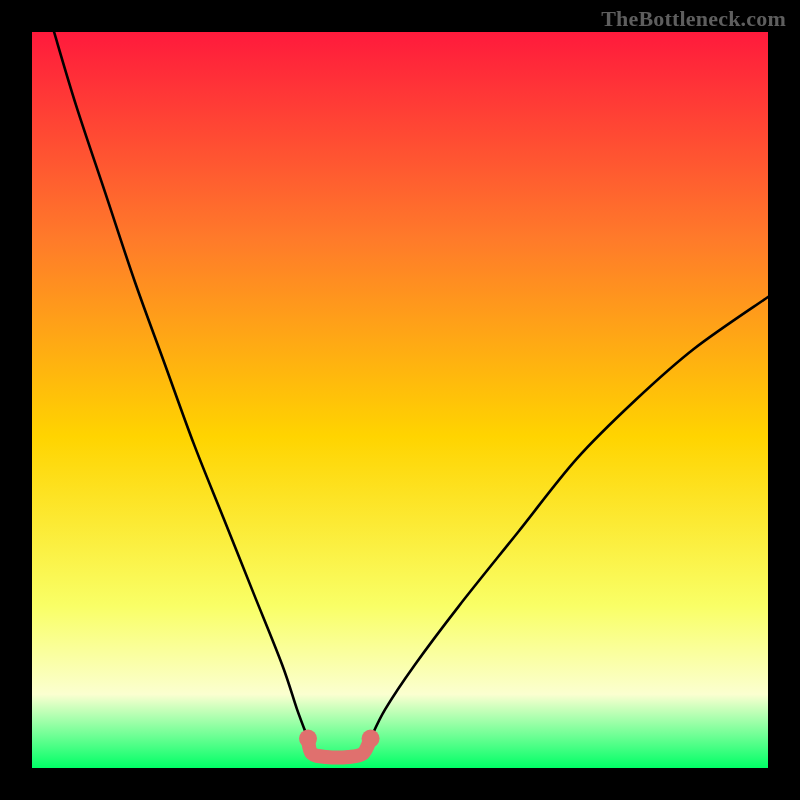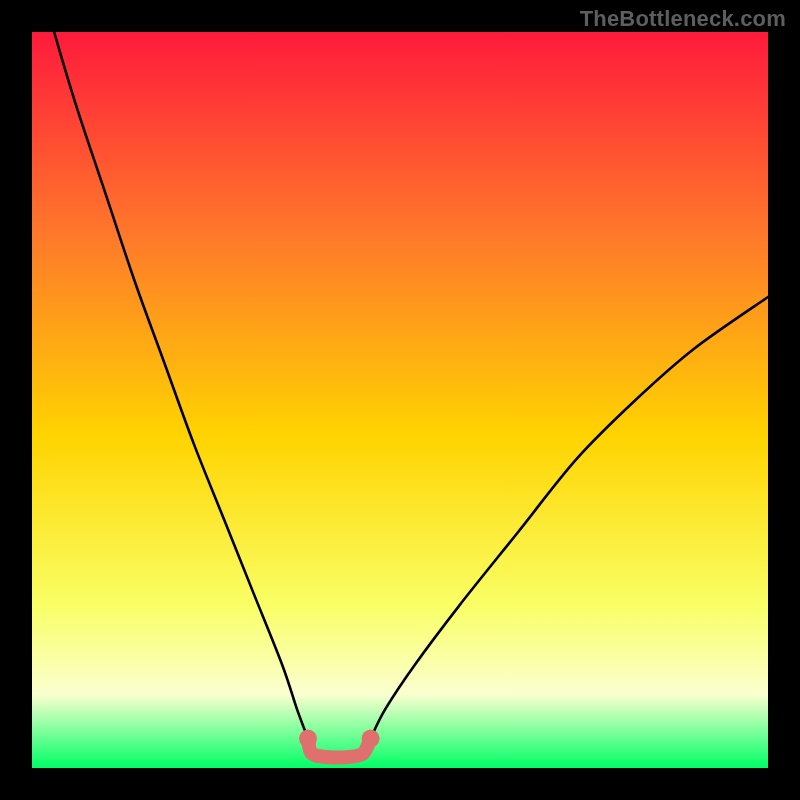--- a/index.html
+++ b/index.html
@@ -27,20 +27,21 @@
     overflow: hidden;
   }
   .watermark {
     position: absolute;
     top: 6px;
     right: 14px;
     color: #5e5e5e;
     font-weight: 600;
     font-size: 22px;
     letter-spacing: 0.2px;
+    font-family: Liberation Serif, serif;
   }
   svg {
     display: block;
   }
 </style>
 </head>
 <body>
 
 <div class="frame">
   <div class="watermark">TheBottleneck.com</div>

